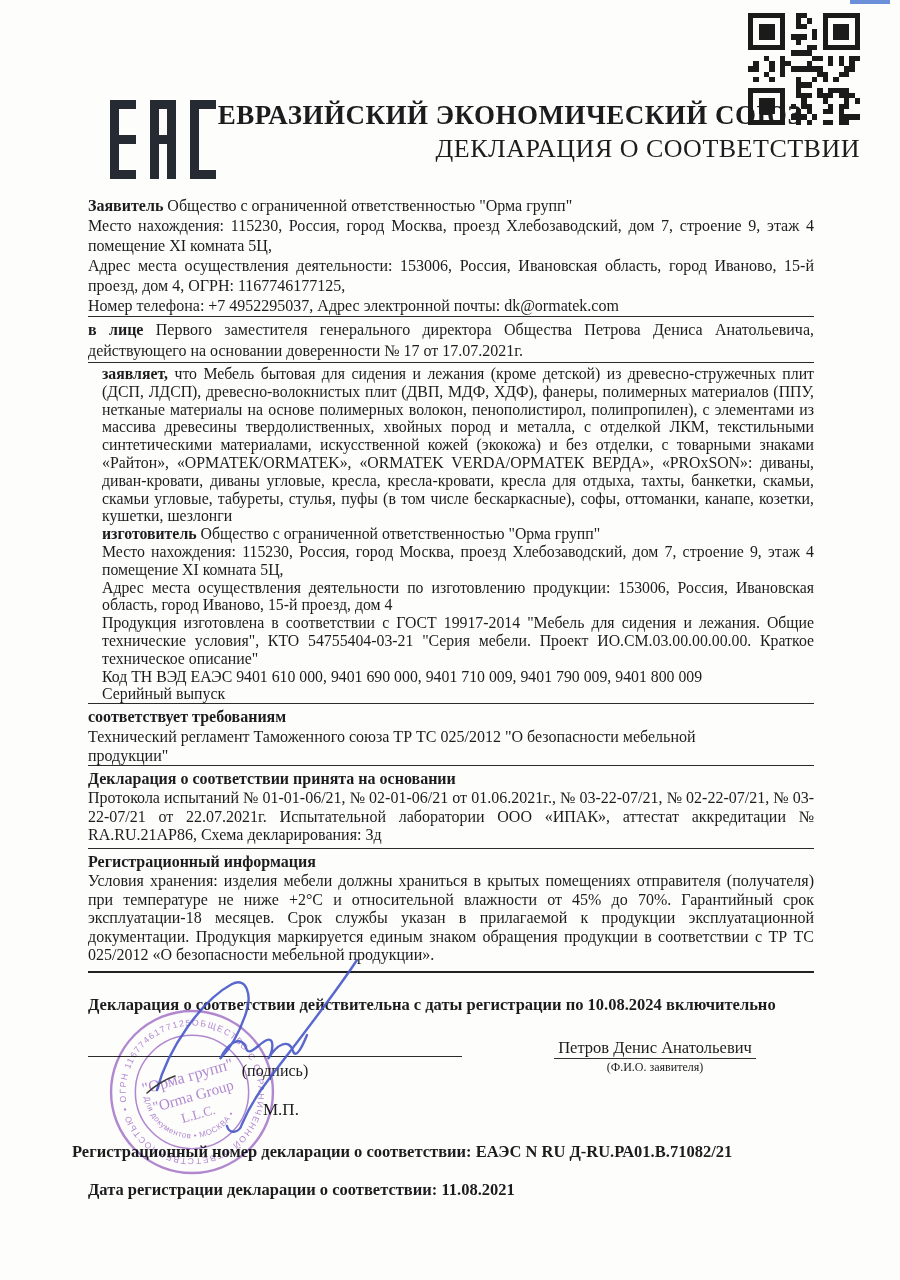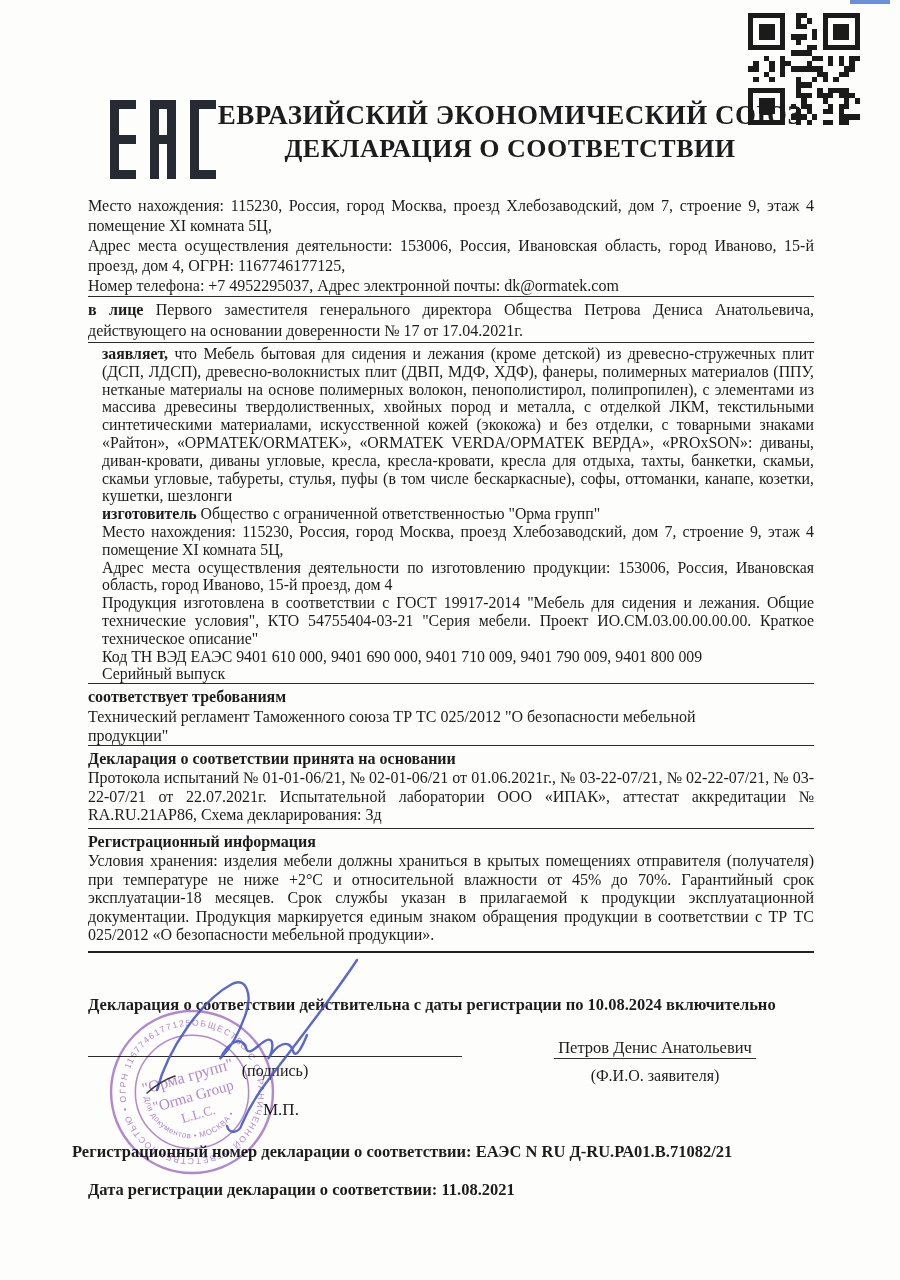--- a/index.html
+++ b/index.html
@@ -6,42 +6,42 @@
   .page{
     position:relative;width:900px;height:1280px;margin:0 auto;
     background:#fdfdfc;overflow:hidden;
     font-family:"Liberation Serif","DejaVu Serif",serif;
     color:#1c1c1e;
   }
   
   .eac-logo{position:absolute;left:110px;top:100px;width:106px;height:79px;}
   .title-wrap{position:absolute;left:160px;top:98px;width:700px;text-align:center;}
   .title-line1{font-size:27px;font-weight:bold;letter-spacing:.5px;line-height:34px;white-space:nowrap;}
-  .title-line2{font-size:26px;font-weight:bold;letter-spacing:.5px;line-height:33px;white-space:nowrap;}
+  .title-line2{font-size:26px;font-weight:normal;letter-spacing:.5px;line-height:33px;white-space:nowrap;text-align:right;}
   .qr{position:absolute;left:748px;top:13px;width:112px;height:112px;}
   .scan-mark{position:absolute;left:850px;top:0;width:40px;height:4px;background:#6b8fd8;}
   
   .content{position:absolute;left:88px;top:196px;width:726px;font-size:16px;z-index:1;}
   .lead{font-weight:bold;}
   .fld{line-height:20px;text-align:justify;}
   .rep{line-height:21px;padding:2px 0 1px;text-align:justify;}
   .para-cd{font-size:15.8px;line-height:17.8px;text-align:justify;margin-left:14px;}
   hr.rule{border:none;border-top:1.6px solid #2b2b2b;margin:0;}
   hr.rule-thick{border:none;border-top:2.4px solid #222;margin:6px 0 0 0;}
   .sec{padding-top:3px;}
   .sec-head{font-weight:bold;line-height:20px;}
   .sec-text{line-height:19px;max-width:668px;}
   .sec-para{line-height:18.6px;text-align:justify;}
   
   .validity{position:absolute;left:88px;top:995px;width:760px;font-weight:bold;font-size:16.5px;z-index:1;}
   .sig-line{position:absolute;left:88px;top:1056px;width:374px;border-top:1.6px solid #2b2b2b;z-index:1;}
   .sig-caption{position:absolute;left:88px;top:1062px;width:374px;text-align:center;font-size:16px;z-index:1;}
   .fio-wrap{position:absolute;left:525px;top:1038px;width:260px;text-align:center;z-index:1;}
   .fio-name{font-size:16.5px;border-bottom:1px solid #333;padding:0 4px 1px 4px;white-space:nowrap;text-align:right;}
-  .fio-caption{font-size:16px;margin-top:9px;}
+  .fio-caption{font-size:12px;margin-top:2px;}
   .mp{position:absolute;left:263px;top:1100px;font-size:17px;z-index:1;}
   
   .stamp{position:absolute;left:106px;top:1006px;width:172px;height:172px;z-index:3;mix-blend-mode:multiply;}
   .ink{position:absolute;left:0;top:0;width:900px;height:1280px;z-index:4;pointer-events:none;}
   
   .reg-number{position:absolute;left:72px;top:1142px;font-weight:bold;font-size:16.5px;z-index:1;}
   .reg-date{position:absolute;left:88px;top:1180px;font-weight:bold;font-size:16.5px;z-index:1;}
 </style>
 </head>
 <body>
@@ -180,28 +180,29 @@
       <rect x="77.33" y="2.67" width="32.00" height="32.00" fill="none" stroke="#1b1b1b" stroke-width="5.33"></rect>
       <rect x="85.33" y="10.67" width="16.00" height="16.00" fill="#1b1b1b"></rect>
       <rect x="2.67" y="77.33" width="32.00" height="32.00" fill="none" stroke="#1b1b1b" stroke-width="5.33"></rect>
       <rect x="10.67" y="85.33" width="16.00" height="16.00" fill="#1b1b1b"></rect>
     </svg>
   <div class="scan-mark"></div>
 
   <div class="content">
 
     <div>
+      <div class="fld"><span class="lead">Заявитель</span> <span>Общество с ограниченной ответственностью "Орма групп"</span></div>
       <div class="fld">Место нахождения: 115230, Россия, город Москва, проезд Хлебозаводский, дом 7, строение 9, этаж 4 помещение XI комната 5Ц,</div>
       <div class="fld">Адрес места осуществления деятельности: 153006, Россия, Ивановская область, город Иваново, 15-й проезд, дом 4, ОГРН: 1167746177125,</div>
       <div class="fld">Номер телефона: +7 4952295037, Адрес электронной почты: dk@ormatek.com</div>
     </div>
 
     <hr class="rule">
 
-    <div class="rep"><span class="lead">в лице</span> <span>Первого заместителя генерального директора Общества Петрова Дениса Анатольевича, действующего на основании доверенности № 17 от 17.04.2021г.</span></div>
+    <div class="rep"><span class="lead">в лице</span> <span>Первого заместителя генерального директора Общества Петрова Дениса Анатольевича, действующего на основании доверенности № 17 от 17.07.2021г.</span></div>
 
     <hr class="rule">
 
     <div class="para-cd" style="padding-top:2px"><span class="lead">заявляет,</span> <span>что Мебель бытовая для сидения и лежания (кроме детской) из древесно-стружечных плит (ДСП, ЛДСП), древесно-волокнистых плит (ДВП, МДФ, ХДФ), фанеры, полимерных материалов (ППУ, нетканые материалы на основе полимерных волокон, пенополистирол, полипропилен), с элементами из массива древесины твердолиственных, хвойных пород и металла, с отделкой ЛКМ, текстильными синтетическими материалами, искусственной кожей (экокожа) и без отделки, с товарными знаками «Райтон», «ОРМАТЕК/ORMATEK», «ORMATEK VERDA/ОРМАТЕК ВЕРДА», «PROxSON»: диваны, диван-кровати, диваны угловые, кресла, кресла-кровати, кресла для отдыха, тахты, банкетки, скамьи, скамьи угловые, табуреты, стулья, пуфы (в том числе бескаркасные), софы, оттоманки, канапе, козетки, кушетки, шезлонги</span></div>
 
     <div class="para-cd">
       <div><span class="lead">изготовитель</span> <span>Общество с ограниченной ответственностью "Орма групп"</span></div>
       <div>Место нахождения: 115230, Россия, город Москва, проезд Хлебозаводский, дом 7, строение 9, этаж 4 помещение XI комната 5Ц,</div>
       <div>Адрес места осуществления деятельности по изготовлению продукции: 153006, Россия, Ивановская область, город Иваново, 15-й проезд, дом 4</div>
       <div>Продукция изготовлена в соответствии с ГОСТ 19917-2014 "Мебель для сидения и лежания. Общие технические условия", КТО 54755404-03-21 "Серия мебели. Проект ИО.СМ.03.00.00.00.00. Краткое техническое описание"</div>

